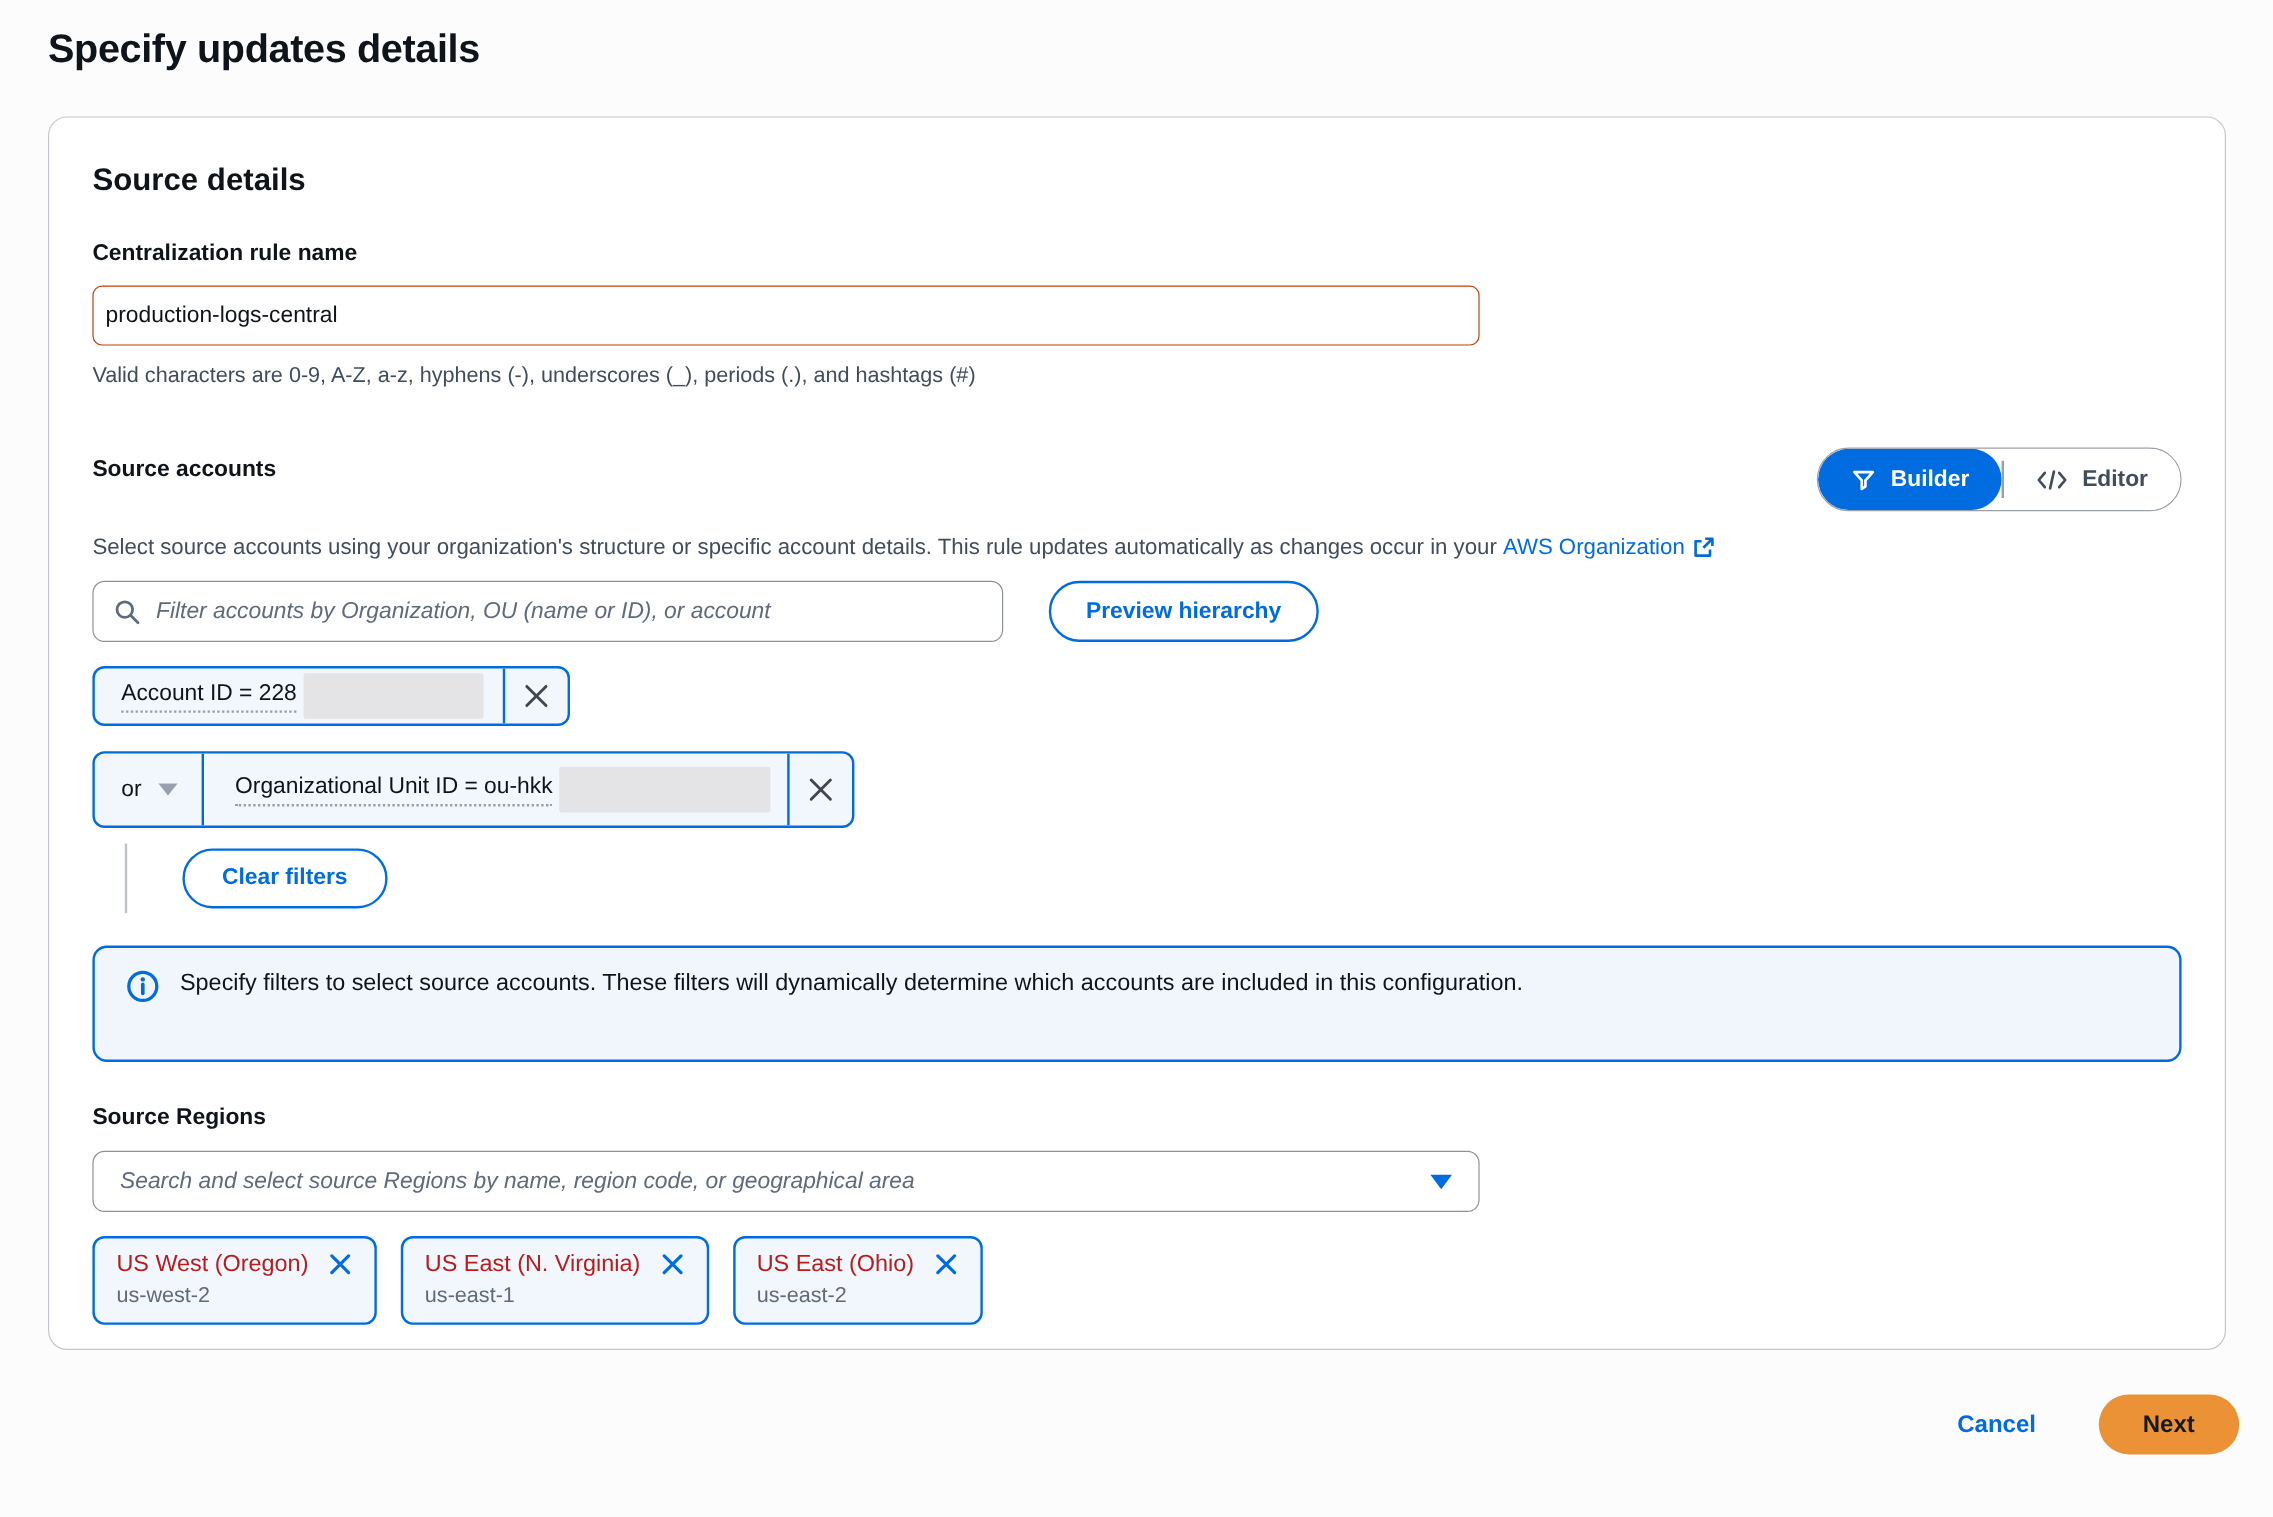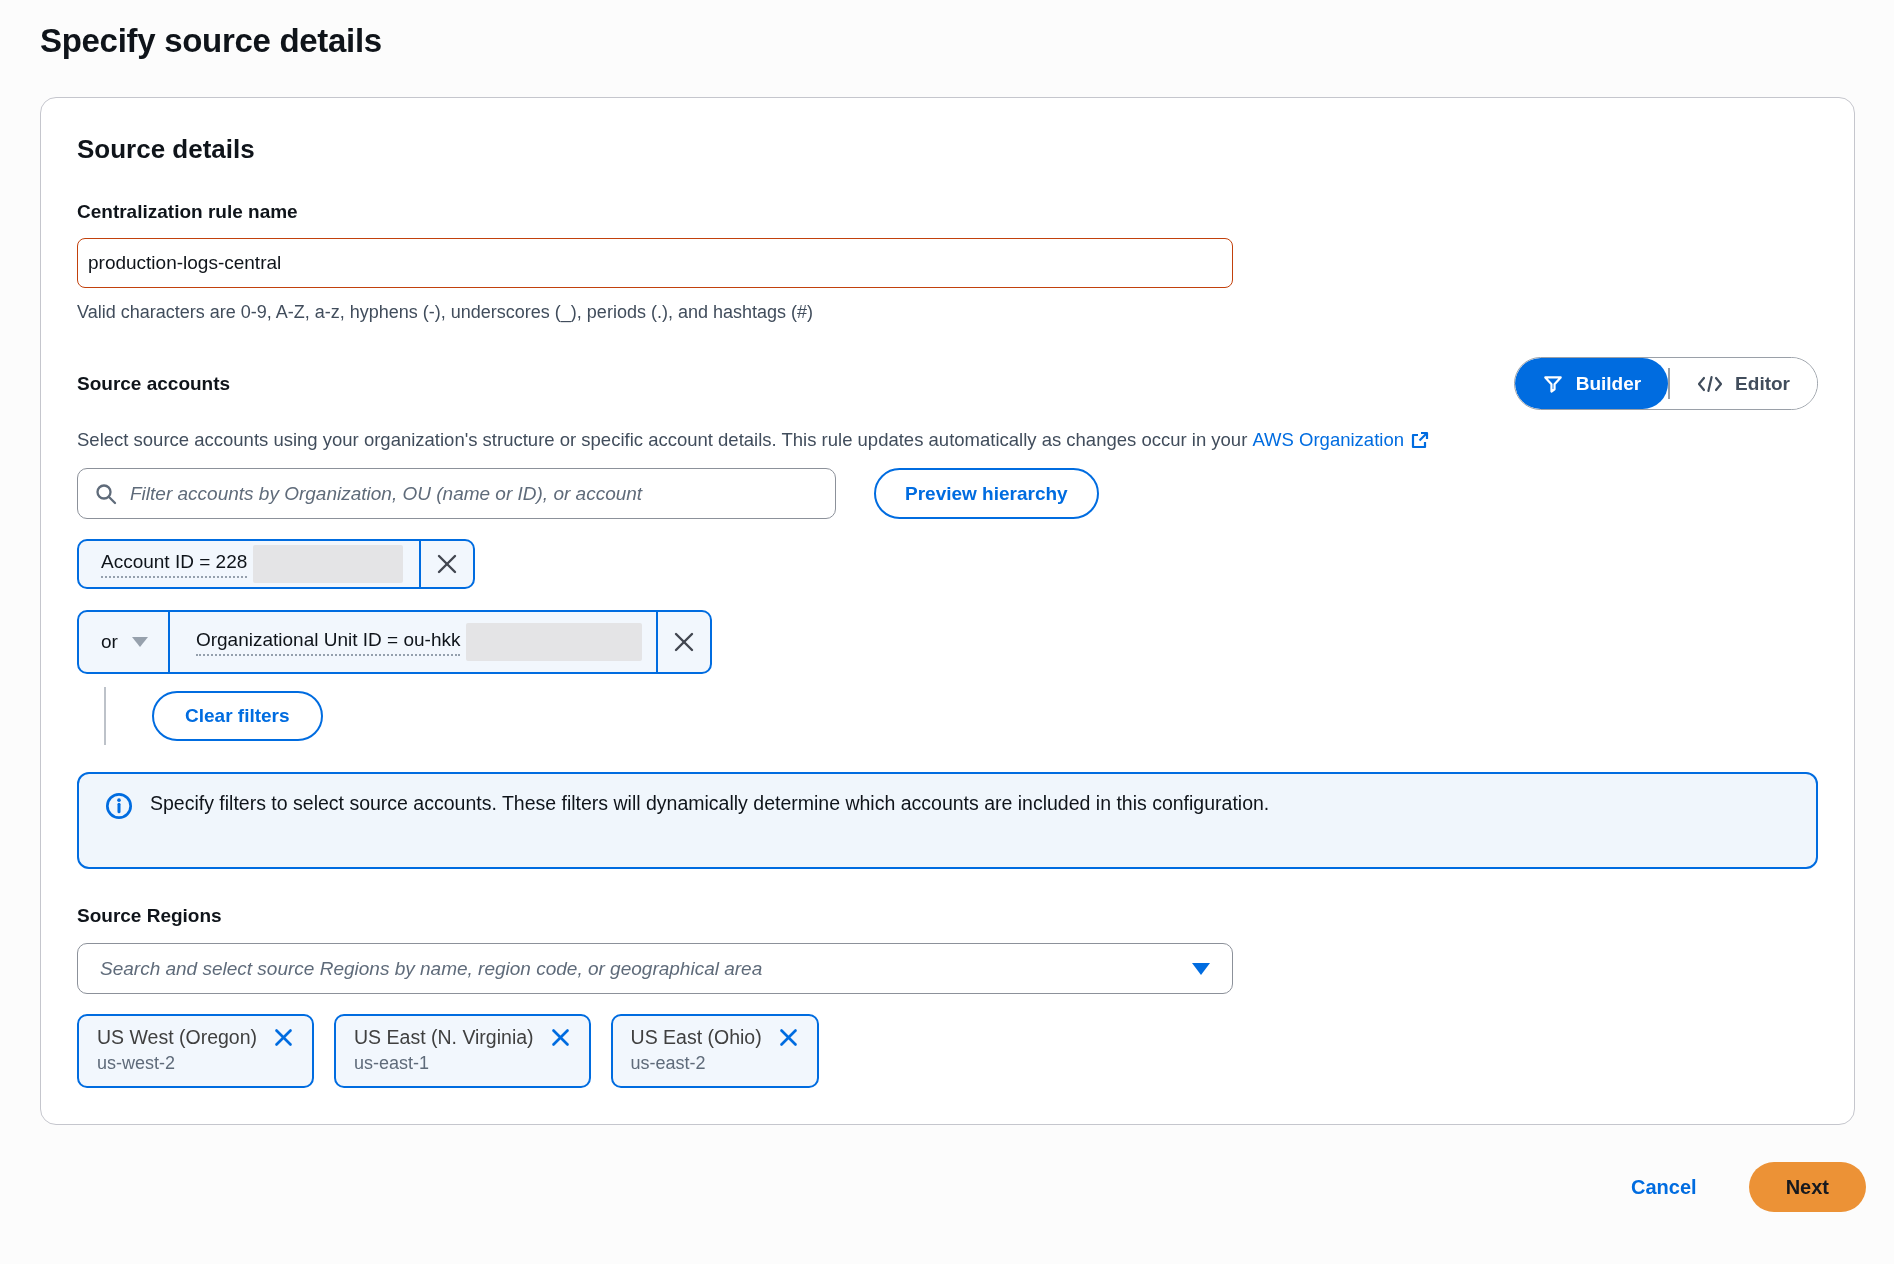--- a/index.html
+++ b/index.html
@@ -29,21 +29,21 @@
     border:1px solid #c2410c; border-radius:8px; background:#fff;
     font-family:inherit; font-size:19px; color:#0f141a; padding:0 10px;
     display:block; outline:none;
   }
   .helper { margin-top:14px; font-size:18px; color:#414d5c; }
 
   
   .accounts-head { margin-top:34px; display:flex; justify-content:space-between; align-items:center; }
   .seg-control {
     display:flex; align-items:stretch; height:53px; border:1px solid #9aa0a8;
-    border-radius:27px; background:#fff; overflow:hidden;
+    border-radius:27px; background:#fff; overflow:hidden;margin-top:16px;
   }
   .seg {
     display:flex; align-items:center; gap:12px; padding:0 27px;
     font-size:19px; font-weight:700; cursor:pointer; background:#fff; border:none;
     font-family:inherit; color:#414d5c;
   }
   .seg.active { background:#006ce0; color:#fff; border-radius:27px; }
   .seg-divider { width:2px; background:#9aa0a8; margin:10px 0; }
 
   .accounts-desc { margin-top:19px; font-size:18.5px; color:#414d5c; }
@@ -114,38 +114,38 @@
   }
   .select-placeholder { font-style:italic; font-size:19px; color:#5f6b7a; }
   .caret-blue { width:0; height:0; border-left:9px solid transparent; border-right:9px solid transparent; border-top:12px solid #006ce0; }
 
   .region-tokens { display:flex; gap:20px; margin-top:20px; }
   .region-token {
     border:2px solid #006ce0; border-radius:10px; background:#f2f7fd;
     padding:10px 18px 12px 18px;
   }
   .region-line1 { display:flex; align-items:center; gap:16px; }
-  .region-name { font-size:19.5px; color:#404040; }
+  .region-name { font-size:19.5px; color:#b91c1c; }
   .region-x { background:none; border:none; cursor:pointer; display:flex; padding:0; }
   .region-code { font-size:18px; color:#5f6b7a; margin-top:4px; }
 
   
   .footer { display:flex; justify-content:flex-end; align-items:center; gap:52px; margin-top:37px; padding-right:0; }
   .btn-link { background:none; border:none; color:#006ce0; font-size:20px; font-weight:700; font-family:inherit; cursor:pointer; }
   .btn-primary {
     height:50px; padding:0 37px; background:#ec9236; border:none; border-radius:26px;
     font-size:20px; font-weight:700; color:#16191f; font-family:inherit; cursor:pointer;
   }
 </style>
 </head>
 <body>
 
 <div class="page">
 
-  <div class="h1">Specify source details</div>
+  <div class="h1">Specify updates details</div>
 
   <div class="card">
     <div class="h2">Source details</div>
 
     <div class="field-label rule-label">Centralization rule name</div>
     <input class="text-input" type="text" value="production-logs-central" style="">
     <div class="helper">Valid characters are 0-9, A-Z, a-z, hyphens (-), underscores (_), periods (.), and hashtags (#)</div>
 
     <div class="accounts-head">
       <div class="field-label">Source accounts</div>

